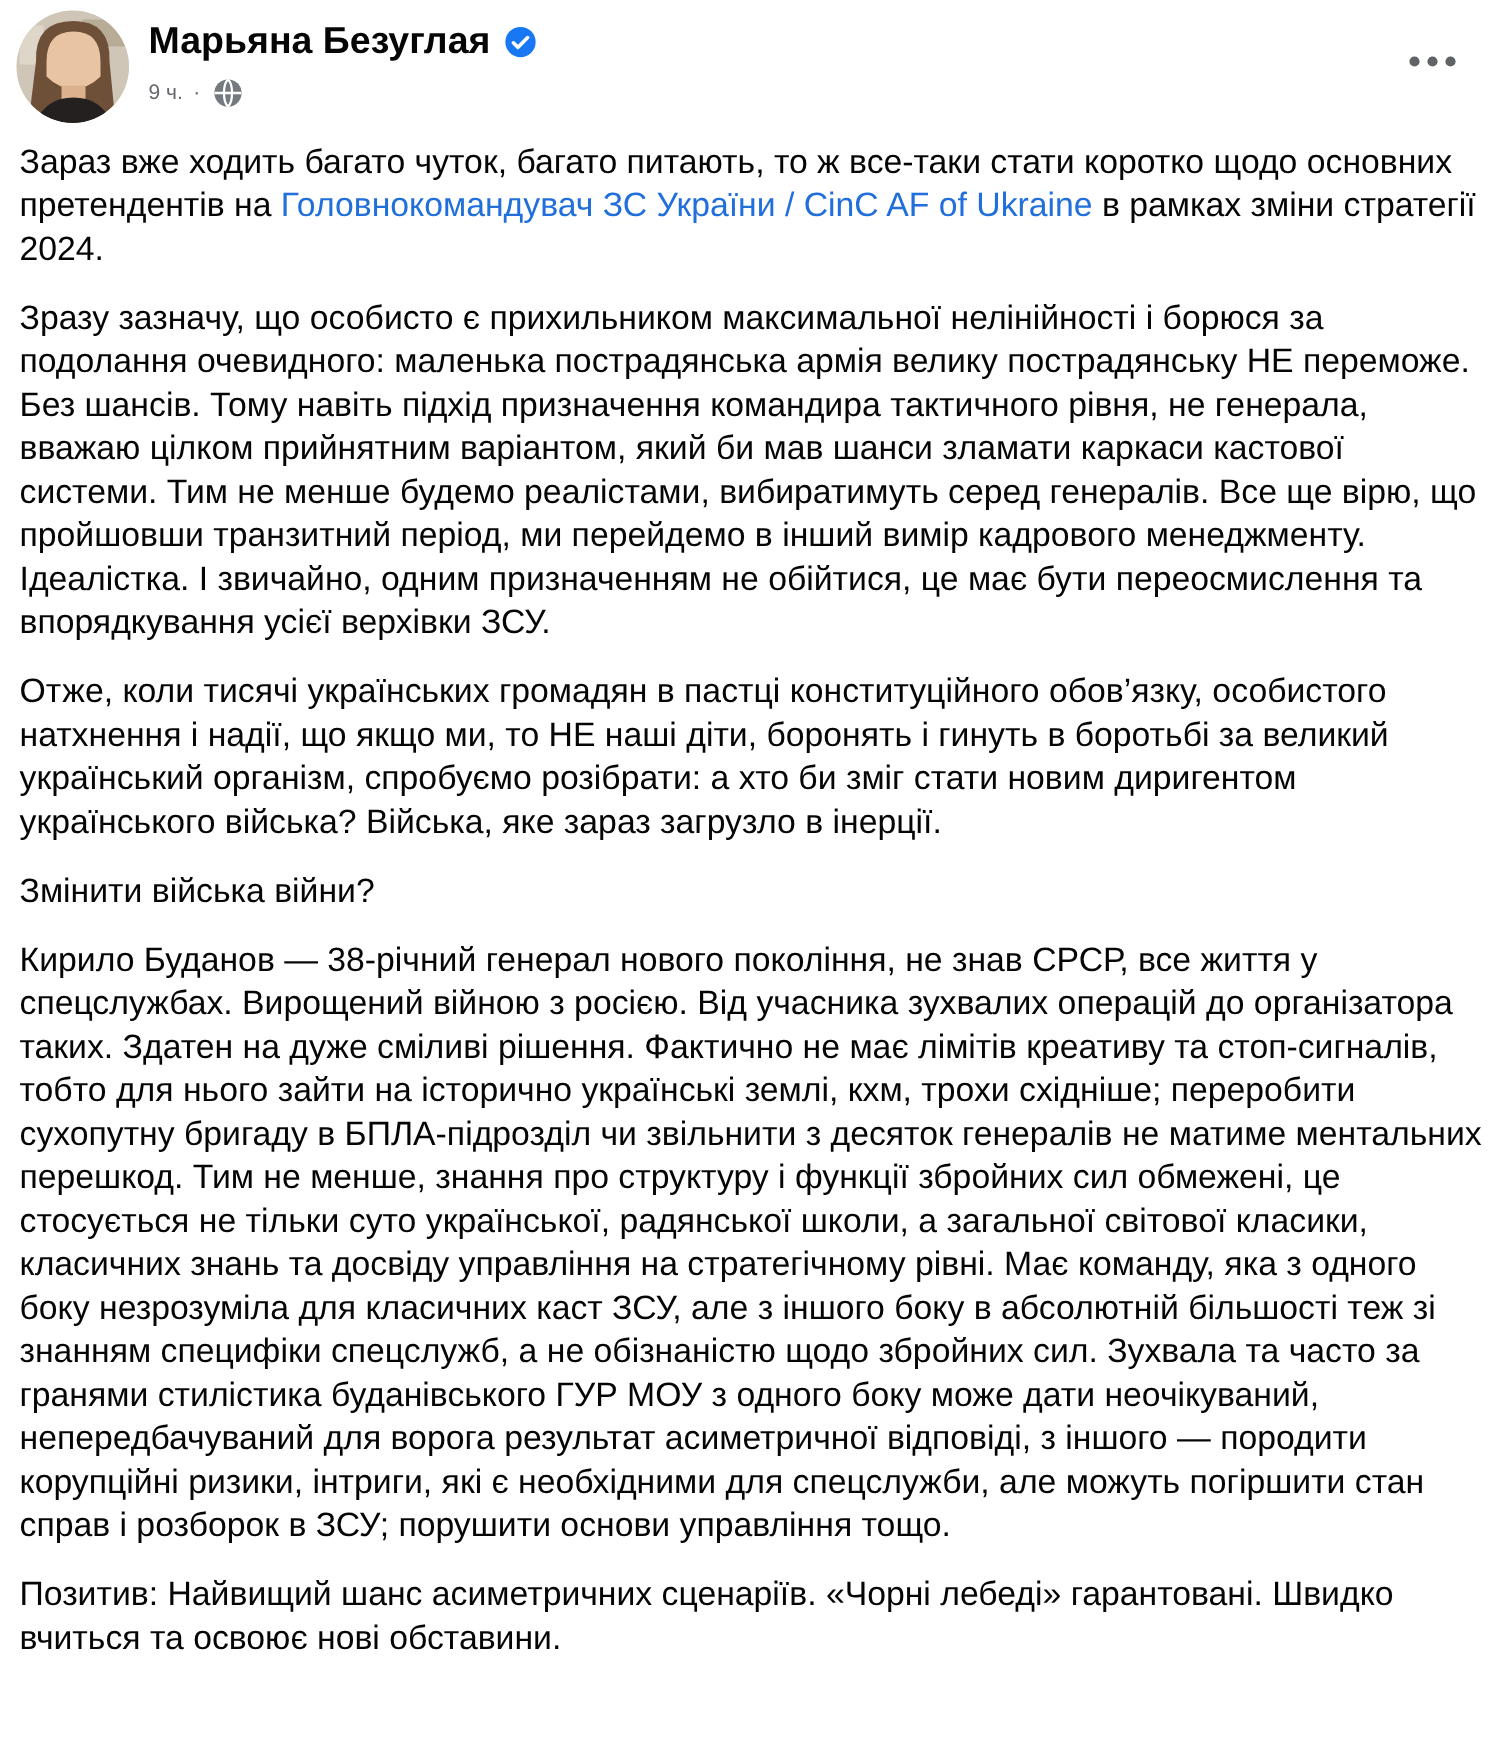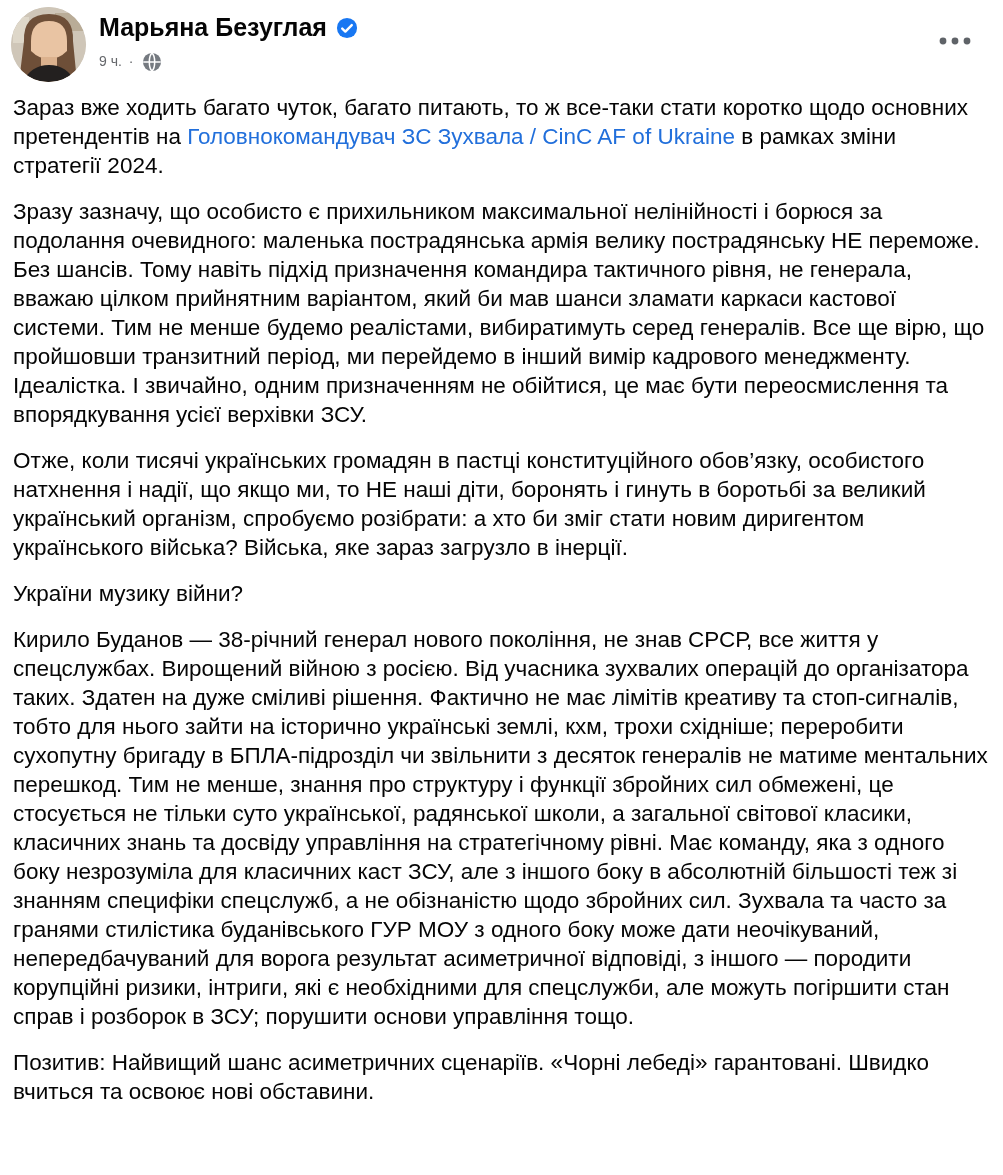--- a/index.html
+++ b/index.html
@@ -129,27 +129,27 @@
         <circle cx="5" cy="5" r="3.4" fill="#5f6368"></circle>
         <circle cx="17" cy="5" r="3.4" fill="#5f6368"></circle>
         <circle cx="29" cy="5" r="3.4" fill="#5f6368"></circle>
       </svg>
     </div>
 
   </div>
 
   <div class="post-body">
 
-    <p><span>Зараз вже ходить багато чуток, багато питають, то ж все-таки стати коротко щодо основних претендентів на </span><a class="post-link">Головнокомандувач ЗС Зухвала / CinC AF of Ukraine</a><span> в рамках зміни стратегії 2024.</span></p>
+    <p><span>Зараз вже ходить багато чуток, багато питають, то ж все-таки стати коротко щодо основних претендентів на </span><a class="post-link">Головнокомандувач ЗС України / CinC AF of Ukraine</a><span> в рамках зміни стратегії 2024.</span></p>
 
     <p>Зразу зазначу, що особисто є прихильником максимальної нелінійності і борюся за подолання очевидного: маленька пострадянська армія велику пострадянську НЕ переможе. Без шансів. Тому навіть підхід призначення командира тактичного рівня, не генерала, вважаю цілком прийнятним варіантом, який би мав шанси зламати каркаси кастової системи. Тим не менше будемо реалістами, вибиратимуть серед генералів. Все ще вірю, що пройшовши транзитний період, ми перейдемо в інший вимір кадрового менеджменту. Ідеалістка. І звичайно, одним призначенням не обійтися, це має бути переосмислення та впорядкування усієї верхівки ЗСУ.</p>
 
     <p>Отже, коли тисячі українських громадян в пастці конституційного обов’язку, особистого натхнення і надії, що якщо ми, то НЕ наші діти, боронять і гинуть в боротьбі за великий український організм, спробуємо розібрати: а хто би зміг стати новим диригентом українського війська? Війська, яке зараз загрузло в інерції.</p>
 
-    <p>України музику війни?</p>
+    <p>Змінити війська війни?</p>
 
 
     <p>Кирило Буданов — 38-річний генерал нового покоління, не знав СРСР, все життя у спецслужбах. Вирощений війною з росією. Від учасника зухвалих операцій до організатора таких. Здатен на дуже сміливі рішення. Фактично не має лімітів креативу та стоп-сигналів, тобто для нього зайти на історично українські землі, кхм, трохи східніше; переробити сухопутну бригаду в БПЛА-підрозділ чи звільнити з десяток генералів не матиме ментальних перешкод. Тим не менше, знання про структуру і функції збройних сил обмежені, це стосується не тільки суто української, радянської школи, а загальної світової класики, класичних знань та досвіду управління на стратегічному рівні. Має команду, яка з одного боку незрозуміла для класичних каст ЗСУ, але з іншого боку в абсолютній більшості теж зі знанням специфіки спецслужб, а не обізнаністю щодо збройних сил. Зухвала та часто за гранями стилістика буданівського ГУР МОУ з одного боку може дати неочікуваний, непередбачуваний для ворога результат асиметричної відповіді, з іншого — породити корупційні ризики, інтриги, які є необхідними для спецслужби, але можуть погіршити стан справ і розборок в ЗСУ; порушити основи управління тощо.</p>
 
     <p>Позитив: Найвищий шанс асиметричних сценаріїв. «Чорні лебеді» гарантовані. Швидко вчиться та освоює нові обставини.</p>
 
   </div>
 
 </div>
 

